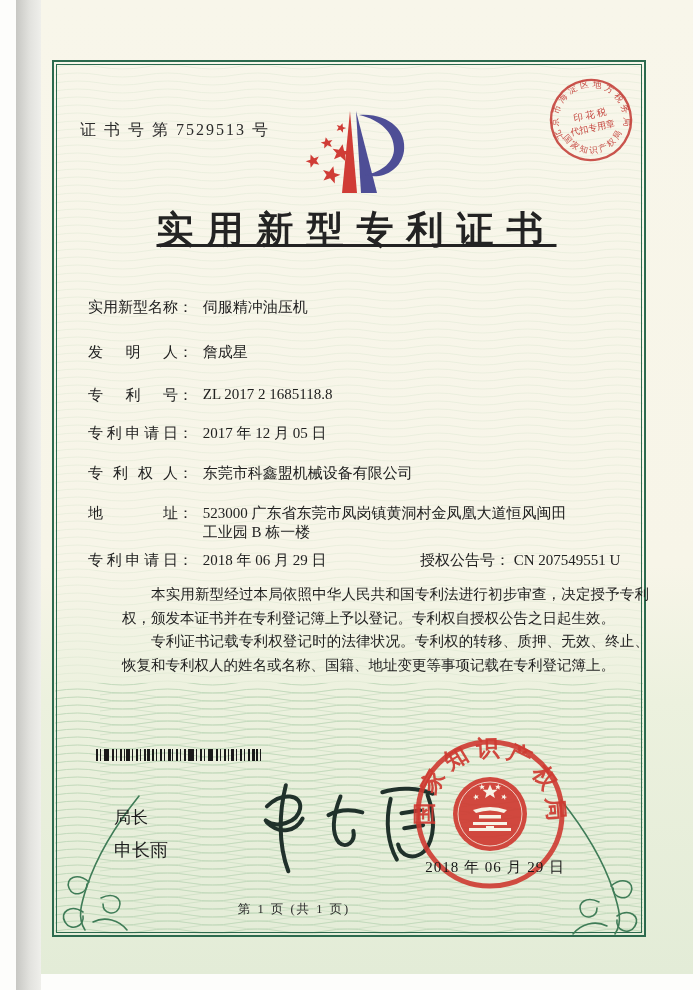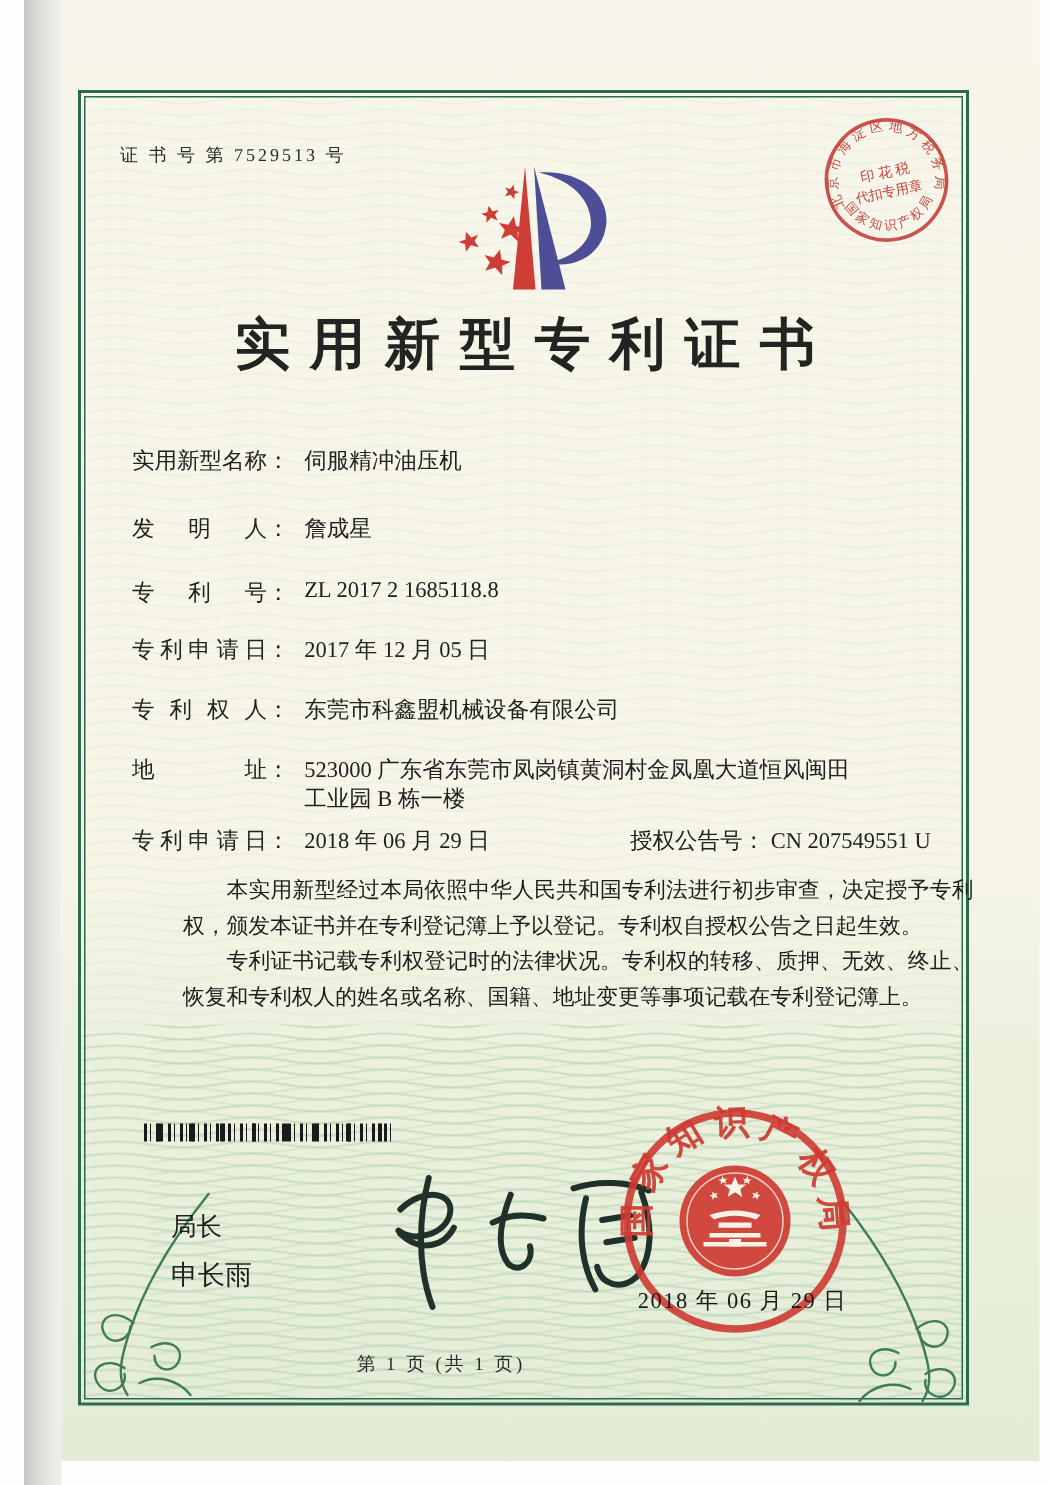--- a/index.html
+++ b/index.html
@@ -6,27 +6,27 @@
   body { background:#ffffff; font-family:"Liberation Serif","DejaVu Serif",serif; }
   .photo { position:relative; width:700px; height:990px; background:#fdfdfb; overflow:hidden; }
   .scan-edge { position:absolute; left:16px; top:0; width:25px; height:100%;
                background:linear-gradient(90deg,#c7c7c3,#e2e2de 55%,#efefeb); }
   .cert { position:absolute; left:41px; top:0; right:7px; bottom:16px;
           background:linear-gradient(180deg,#f8f6ea 0%,#f7f5e8 58%,#ecf1de 72%,#e3ecd7 100%); }
   .waves { position:absolute; left:55px; top:63px; z-index:1; }
   .frame-outer { position:absolute; left:52px; top:60px; width:594px; height:877px;
                  border:2.5px solid #2c6a4e; z-index:2; }
   .frame-inner { position:absolute; inset:2px; border:1px solid #2c6a4e; }
-  .cert-no { position:absolute; left:80px; top:95px; font-size:12px; letter-spacing:2px;
+  .cert-no { position:absolute; left:80px; top:120px; font-size:16px; letter-spacing:2px;
              color:#2b2b2b; z-index:5; }
   .logo { position:absolute; left:293px; top:103px; z-index:4; }
   .tax-stamp { position:absolute; left:545px; top:74px; transform:rotate(-12deg); z-index:5; }
   .title { position:absolute; left:0; top:205px; width:100%; text-align:center;
            font-size:37px; font-weight:600; letter-spacing:13px; text-indent:13px;
-           color:#232323; z-index:5; }
+           color:#232323; z-index:5;text-decoration:underline; }
   .frow { position:absolute; left:88px; width:524px; font-size:15px; color:#212121; z-index:5; }
   .flabel { display:inline-block; width:90px; text-align:justify; text-align-last:justify;
             vertical-align:top; }
   .colon { vertical-align:top; }
   .fvalue { margin-left:6px; display:inline-block; vertical-align:top; max-width:400px; }
   .grant-no-pair { position:absolute; left:332px; top:0; white-space:nowrap; }
   .body-text { position:absolute; left:86px; top:583px; width:527px; font-size:14.5px;
                line-height:23.5px; color:#1d1d1d; text-align:justify; z-index:5;margin-left:36px; }
   .body-text p { text-indent:2em; margin:0; }
   .barcode { position:absolute; left:96px; top:749px; width:168px; height:12px; z-index:5;

